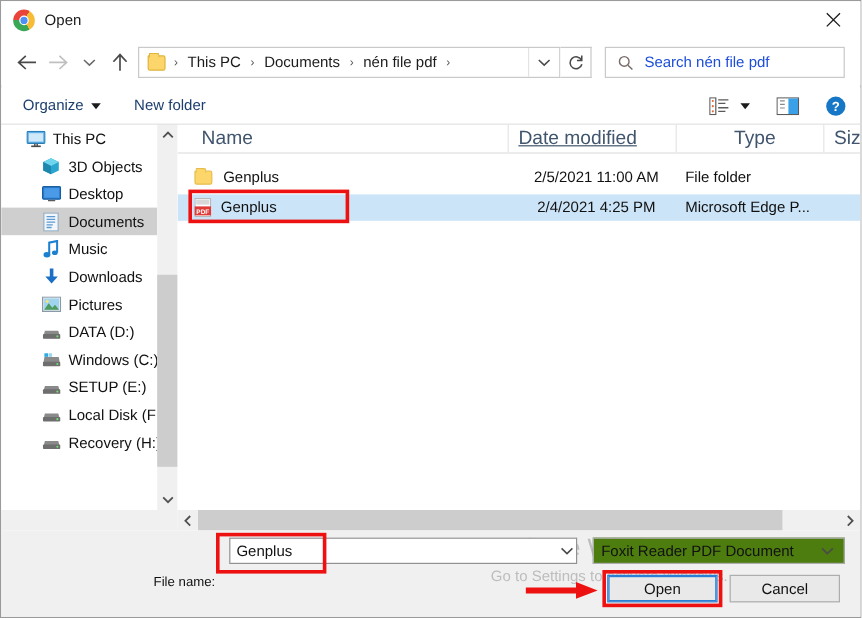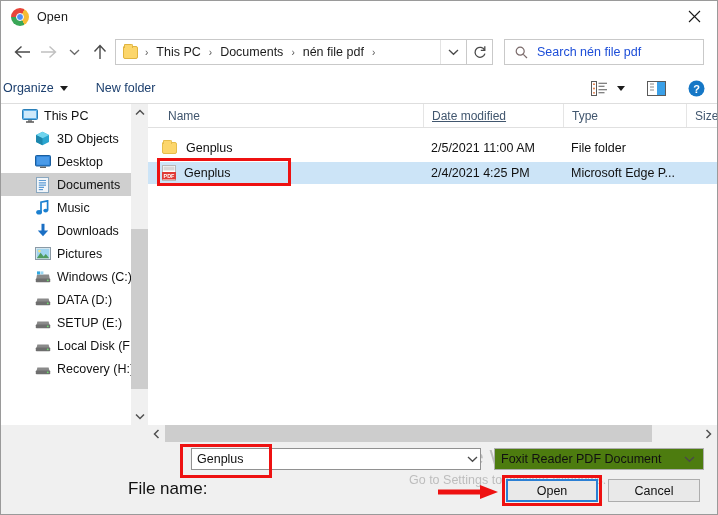--- a/index.html
+++ b/index.html
@@ -109,21 +109,21 @@
   
   #commandbar {
     position: absolute; left: 0; top: 72px; width: 716px; height: 31px;
     background: #ffffff; border-bottom: 1px solid #dedede;
     display: flex; align-items: center;
   }
   .cmd {
     font-size: 12.5px; color: #1c3f6e; display: flex;
     align-items: center; gap: 6px; white-space: nowrap;
   }
-  #cmd-organize { margin-left: 2px; }
+  #cmd-organize { margin-left: 18px; }
   #cmd-newfolder { margin-left: 28px; }
   .caret-down {
     width: 0; height: 0; border-left: 4px solid transparent;
     border-right: 4px solid transparent; border-top: 5px solid #1c1c1c;
   }
   #cmd-right {
     margin-left: auto; display: flex; align-items: center; margin-right: 12px;
   }
   #view-icon { display: block; }
   #view-caret { margin-left: 9px; }
@@ -169,40 +169,40 @@
   
   #filelist {
     position: absolute; left: 147px; top: 103px; width: 569px; height: 321px;
     background: #ffffff; overflow: hidden;
   }
   #col-headers {
     position: absolute; left: 0; top: 0; width: 569px; height: 24px;
     border-bottom: 1px solid #e0e0e0; display: flex; align-items: center;
   }
   .colhdr {
-    font-size: 12px; color: #41566e; height: 23px;
+    font-size: 16px; color: #41566e; height: 23px;
     display: flex; align-items: center; position: relative;
     border-left: 1px solid #e5e5e5; padding-left: 8px;
   }
   .colhdr:first-child { border-left: none; padding-left: 20px; }
   #col-name  { width: 275px; }
   #col-date  { width: 140px; text-decoration: underline; }
-  #col-type  { width: 123px; }
+  #col-type  { width: 123px; justify-content: center; }
   #col-size  { width: 31px; text-align: center; }
   .filerow {
     position: absolute; left: 0; width: 569px; height: 22px;
     display: flex; align-items: center;
   }
   #row-folder { top: 33px; }
   #row-pdf    { top: 58px; background: #cce4f7; }
   .cell-name {
     width: 275px; display: flex; align-items: center;
     font-size: 12.5px; color: #111111; padding-left: 14px;
   }
-  .cell-date { width: 140px; font-size: 12.5px; color: #111111; padding-left: 8px; }
+  .cell-date { width: 140px; font-size: 12.5px; color: #111111; padding-left: 8px; text-align: center; }
   .cell-type { width: 123px; font-size: 12.5px; color: #111111; padding-left: 8px; }
 
   .folder-icon {
     width: 15px; height: 12px; margin-right: 9px; flex: none;
     background: #fcd66b; border: 1px solid #e6bd4c;
     border-radius: 1px 2px 2px 2px; position: relative;
   }
   .folder-icon::before {
     content: ""; position: absolute; left: 0; top: -3px;
     width: 7px; height: 3px; background: #fcd66b;
@@ -234,21 +234,21 @@
     background: #f0f0f0;
   }
 
   
   #bottompanel {
     position: absolute; left: 0; top: 441px; width: 716px; height: 72px;
     background: #f0f0f0;
   }
   #filename-label {
     position: absolute; left: 127px; top: 478px;
-    font-size: 17px; color: #111111;
+    font-size: 11px; color: #111111;
   }
   #filename-input {
     position: absolute; left: 190px; top: 447px;
     width: 290px; height: 22px;
     background: #ffffff; border: 1px solid #919191;
     font-size: 12.5px; color: #111111;
     padding-left: 5px; font-family: "Liberation Sans", sans-serif;
     outline: none;
   }
   #filename-dropdown {
@@ -476,38 +476,38 @@
             <rect x="1.8" y="1.8" width="12.4" height="9.4" fill="#9fd4ef"></rect>
             <path d="M1.8 11.2 L5.6 5.8 L8.6 9.4 L10.8 7 L14.2 11.2 Z" fill="#4f9b5e"></path>
             <circle cx="4.4" cy="4.1" r="1.3" fill="#f5e27a"></circle>
           </svg>
         </span>
         <span>Pictures</span>
       </div>
       <div class="navitem lvl1">
         <span class="navicon">
           <svg width="16" height="12" viewBox="0 0 16 12">
+            <path d="M2.4 4.6 H13.6 L15.2 10.8 H0.8 Z" fill="#8a8a8a"></path>
+            <rect x="0.8" y="7.4" width="14.4" height="3.8" rx="0.8" fill="#6e6e6e"></rect>
+            <circle cx="12.8" cy="9.3" r="0.9" fill="#6fe06f"></circle>
+          </svg>
+        </span>
+        <span>DATA (D:)</span>
+      </div>
+      <div class="navitem lvl1">
+        <span class="navicon">
+          <svg width="16" height="12" viewBox="0 0 16 12">
             <path d="M2 3.5 H14 L15.2 10.8 H0.8 Z" fill="#8a8a8a"></path>
             <rect x="0.8" y="7.4" width="14.4" height="3.8" rx="0.8" fill="#6e6e6e"></rect>
             <circle cx="12.8" cy="9.3" r="0.9" fill="#6fe06f"></circle>
             <rect x="2" y="0.4" width="3" height="3" fill="#31a8e0"></rect>
             <rect x="5.4" y="0.4" width="3" height="3" fill="#9ad6f2"></rect>
           </svg>
         </span>
         <span>Windows (C:)</span>
-      </div>
-      <div class="navitem lvl1">
-        <span class="navicon">
-          <svg width="16" height="12" viewBox="0 0 16 12">
-            <path d="M2.4 4.6 H13.6 L15.2 10.8 H0.8 Z" fill="#8a8a8a"></path>
-            <rect x="0.8" y="7.4" width="14.4" height="3.8" rx="0.8" fill="#6e6e6e"></rect>
-            <circle cx="12.8" cy="9.3" r="0.9" fill="#6fe06f"></circle>
-          </svg>
-        </span>
-        <span>DATA (D:)</span>
       </div>
       <div class="navitem lvl1">
         <span class="navicon">
           <svg width="16" height="12" viewBox="0 0 16 12">
             <path d="M2.4 4.6 H13.6 L15.2 10.8 H0.8 Z" fill="#8a8a8a"></path>
             <rect x="0.8" y="7.4" width="14.4" height="3.8" rx="0.8" fill="#6e6e6e"></rect>
             <circle cx="12.8" cy="9.3" r="0.9" fill="#6fe06f"></circle>
           </svg>
         </span>
         <span>SETUP (E:)</span>

